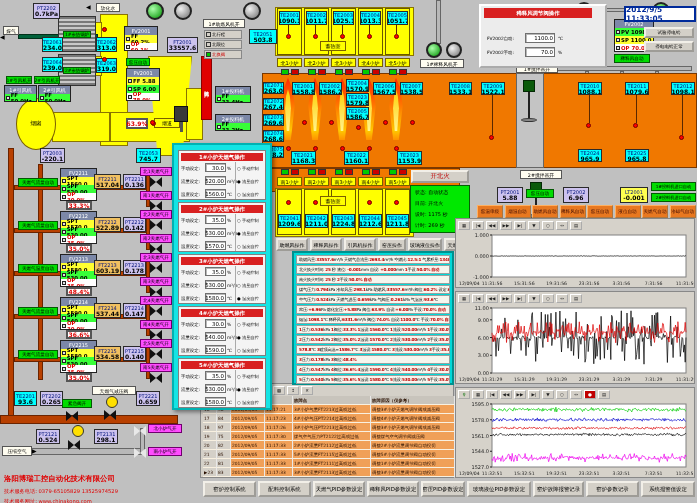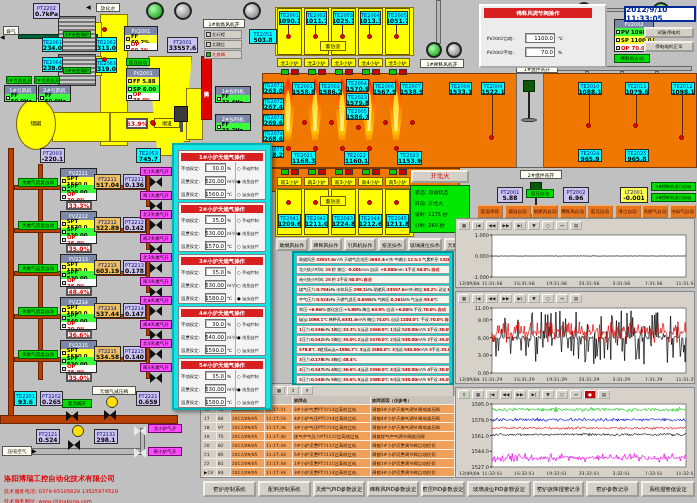--- a/index.html
+++ b/index.html
@@ -67,21 +67,21 @@
 .arow span{display:block;flex:none;height:9px;line-height:9px;font-size:4.4px;overflow:hidden;white-space:nowrap;border-right:1px solid #e8e8e8;border-bottom:1px solid #f8f0e0;padding-left:1px;color:#2a1000}
 .datebox{background:#fff;border:2px solid #002a9a;color:#002a9a;font-weight:bold;font-size:7.4px;display:flex;align-items:center;justify-content:center}
 .company-name{color:#e00000;font-size:7.4px;font-weight:bold;white-space:nowrap}
 .company-line{color:#e00000;font-size:5.2px;white-space:nowrap}
 .stir{background:#0a5a0a;border:1px solid #032803}
 </style>
 </head>
 <body>
 
 <div id="screen">
-  <div class="datebox" style="left:624px;top:6px;width:72px;height:16px;z-index:8">2012/9/10 11:33:05</div>
+  <div class="datebox" style="left:624px;top:6px;width:72px;height:16px;z-index:8">2012/9/5 11:33:05</div>
   <div style="left:4px;top:474px;width:215px;height:40px;z-index:3">
     <div class="company-name" style="left:0;top:0;width:215px;height:12px">洛阳博瑞工控自动化技术有限公司</div>
     <div class="company-line" style="left:0;top:14px;width:215px;height:9px">技术服务电话: 0379-65105829  13525974529</div>
     <div class="company-line" style="left:0;top:24px;width:215px;height:9px">技术服务网址: www.chinakong.com</div>
   </div>
 <div class="yel" style="left: 100px; top: 14px; width: 28px; height: 132px;"></div>
     <div class="yel" style="left: 94px; top: 22px; width: 8px; height: 24px;"></div>
     <div class="yel" style="left: 94px; top: 56px; width: 8px; height: 20px;"></div>
     <div class="yel" style="left: 52px; top: 112px; width: 58px; height: 30px;"></div>
     <div class="yel" style="left: 110px; top: 112px; width: 80px; height: 30px;"></div>

